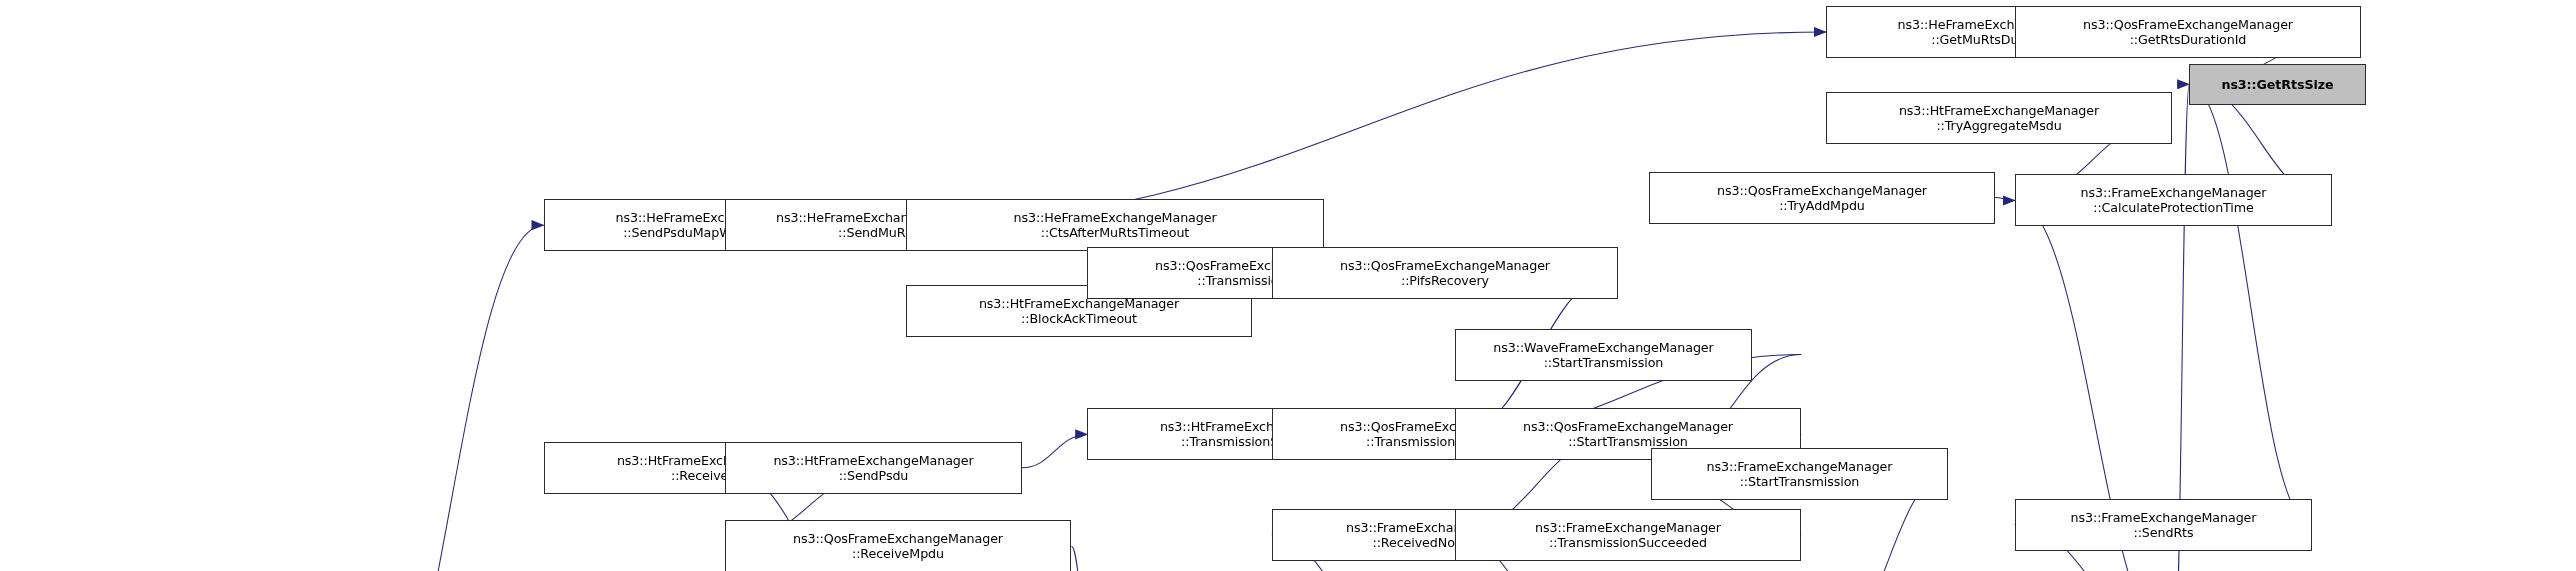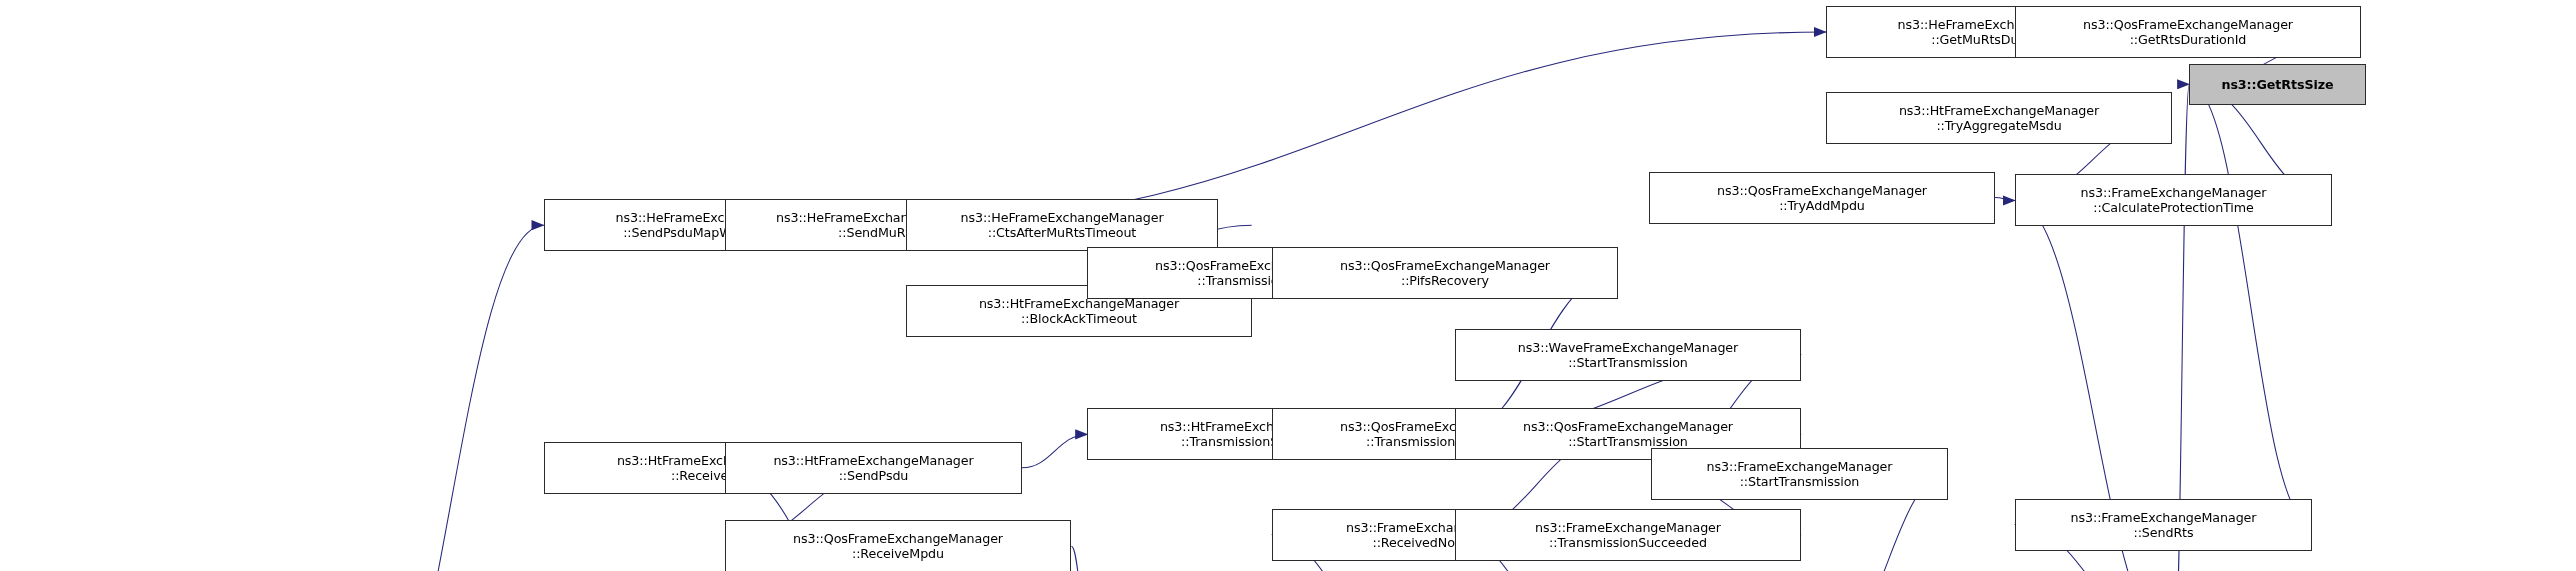--- a/index.html
+++ b/index.html
@@ -108,41 +108,41 @@
         <path d="M1624,22 C1570.9,22 1559.1,58 1506,58" fill="none" stroke="#26267a" stroke-width="1.05" vector-effect="non-scaling-stroke" marker-end="url(#arrow)"></path>
         <path d="M1604,138 C1559.9,138 1550.1,58 1506,58" fill="none" stroke="#26267a" stroke-width="1.05" vector-effect="non-scaling-stroke" marker-end="url(#arrow)"></path>
         <path d="M1590,361 C1552.2,361 1543.8,58 1506,58" fill="none" stroke="#26267a" stroke-width="1.05" vector-effect="non-scaling-stroke" marker-end="url(#arrow)"></path>
       </g>
   </svg>
   <div id="node-layer">
       <div class="node" style="left: 544px; top: 199px; width: 346px; height: 52px;"><span class="label">ns3::HeFrameExchangeManager
 ::SendPsduMapWithProtection</span></div>
       <div class="node" style="left: 725px; top: 199px; width: 305px; height: 52px;"><span class="label">ns3::HeFrameExchangeManager
 ::SendMuRts</span></div>
-      <div class="node" style="left: 906px; top: 199px; width: 312px; height: 52px;"><span class="label">ns3::HeFrameExchangeManager
+      <div class="node" style="left: 906px; top: 199px; width: 418px; height: 52px;"><span class="label">ns3::HeFrameExchangeManager
 ::CtsAfterMuRtsTimeout</span></div>
       <div class="node" style="left: 906px; top: 285px; width: 346px; height: 52px;"><span class="label">ns3::HtFrameExchangeManager
 ::BlockAckTimeout</span></div>
       <div class="node" style="left: 544px; top: 442px; width: 346px; height: 52px;"><span class="label">ns3::HtFrameExchangeManager
 ::ReceiveMpdu</span></div>
       <div class="node" style="left: 725px; top: 442px; width: 297px; height: 52px;"><span class="label">ns3::HtFrameExchangeManager
 ::SendPsdu</span></div>
       <div class="node" style="left: 725px; top: 520px; width: 346px; height: 52px;"><span class="label">ns3::QosFrameExchangeManager
 ::ReceiveMpdu</span></div>
       <div class="node" style="left: 1087px; top: 247px; width: 346px; height: 52px;"><span class="label">ns3::QosFrameExchangeManager
 ::TransmissionFailed</span></div>
       <div class="node" style="left: 1272px; top: 247px; width: 346px; height: 52px;"><span class="label">ns3::QosFrameExchangeManager
 ::PifsRecovery</span></div>
       <div class="node" style="left: 1087px; top: 408px; width: 346px; height: 52px;"><span class="label">ns3::HtFrameExchangeManager
 ::TransmissionSucceeded</span></div>
       <div class="node" style="left: 1272px; top: 408px; width: 346px; height: 52px;"><span class="label">ns3::QosFrameExchangeManager
 ::TransmissionSucceeded</span></div>
       <div class="node" style="left: 1272px; top: 509px; width: 334px; height: 52px;"><span class="label">ns3::FrameExchangeManager
 ::ReceivedNormalAck</span></div>
-      <div class="node" style="left: 1455px; top: 329px; width: 346px; height: 52px;"><span class="label">ns3::WaveFrameExchangeManager
+      <div class="node" style="left: 1455px; top: 329px; width: 297px; height: 52px;"><span class="label">ns3::WaveFrameExchangeManager
 ::StartTransmission</span></div>
       <div class="node" style="left: 1455px; top: 408px; width: 346px; height: 52px;"><span class="label">ns3::QosFrameExchangeManager
 ::StartTransmission</span></div>
       <div class="node" style="left: 1455px; top: 509px; width: 346px; height: 52px;"><span class="label">ns3::FrameExchangeManager
 ::TransmissionSucceeded</span></div>
       <div class="node" style="left: 1651px; top: 448px; width: 297px; height: 52px;"><span class="label">ns3::FrameExchangeManager
 ::StartTransmission</span></div>
       <div class="node" style="left: 1649px; top: 172px; width: 346px; height: 52px;"><span class="label">ns3::QosFrameExchangeManager
 ::TryAddMpdu</span></div>
       <div class="node" style="left: 1826px; top: 5.8px; width: 346px; height: 52px;"><span class="label">ns3::HeFrameExchangeManager

